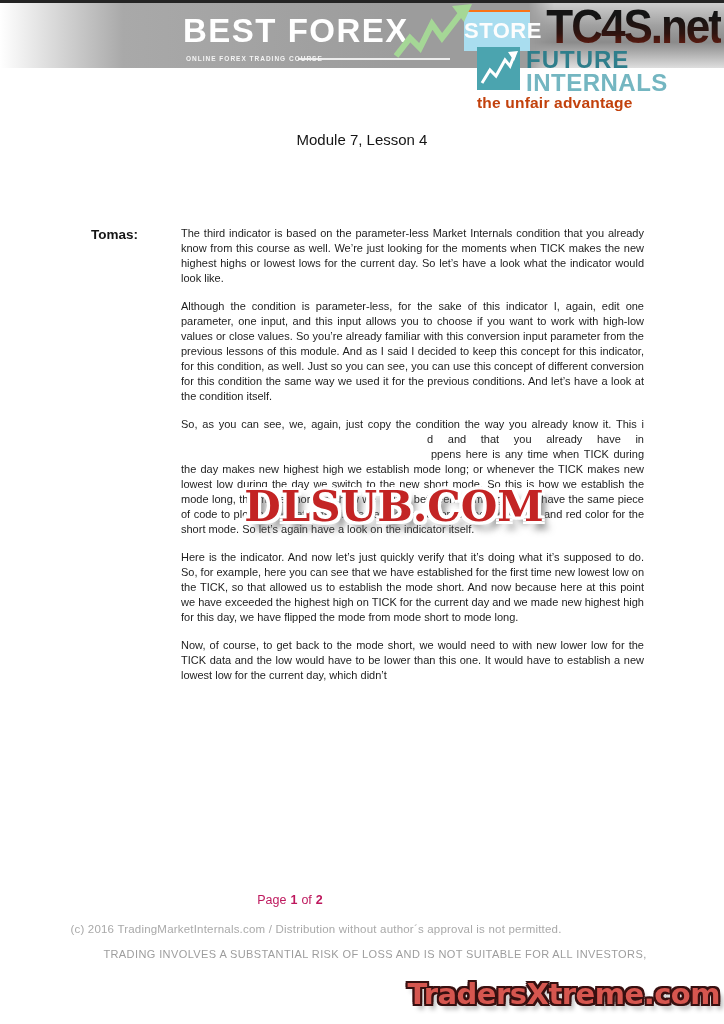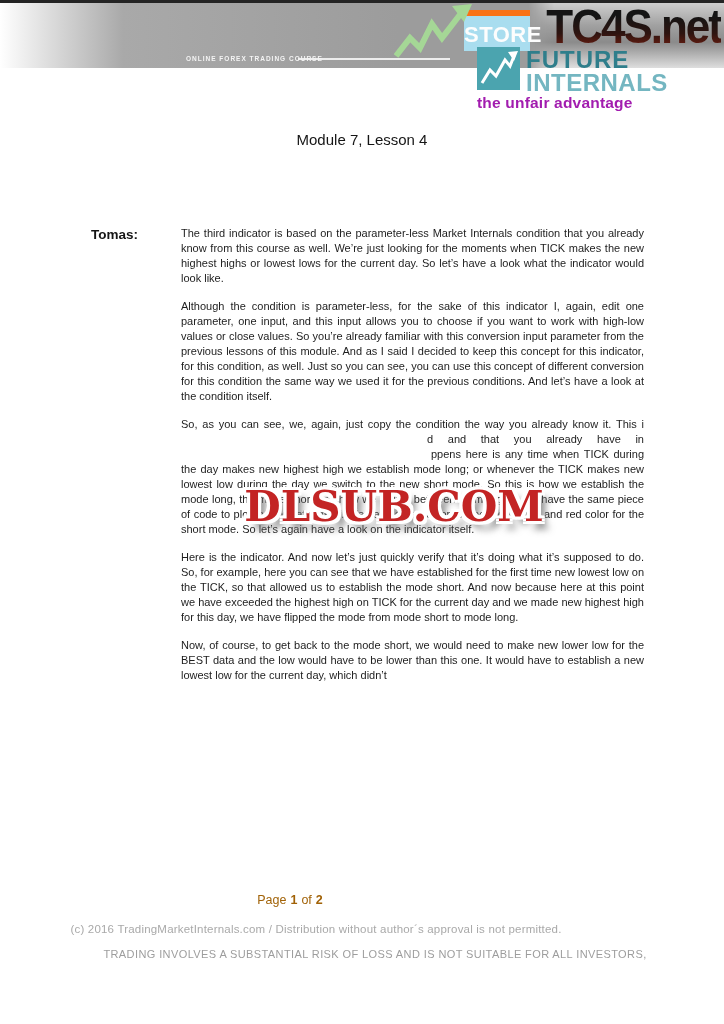--- a/index.html
+++ b/index.html
@@ -27,37 +27,37 @@
     color:#ffffff; letter-spacing:1.5px; white-space:nowrap; z-index:2;
   }
   .bf-tagline {
     position:absolute; left:186px; top:55px; font-size:6.5px; font-weight:bold;
     color:#f4f4f4; letter-spacing:1px; white-space:nowrap; z-index:2;
   }
   .bf-tagline-line { position:absolute; left:298px; top:58px; width:152px; height:2px; background:#ededed; z-index:1; }
   .growth-arrow { position:absolute; left:394px; top:2px; z-index:3; }
   .store-badge {
     position:absolute; left:464px; top:10px; width:66px; height:41px; z-index:2;
-    background:#a9ddef; border-top:6px solid #f97316; border-bottom:2px solid #8fccе2;
+    background:#a9ddef; border-top:2px solid #f97316; border-bottom:2px solid #8fccе2;
     color:#fdfdfd; font-size:22px; font-weight:bold; letter-spacing:0.5px;
     text-align:center; line-height:38px;
   }
   .tc4s {
     position:absolute; right:3px; top:0px; z-index:4;
     font-size:44px; font-weight:800; letter-spacing:-2px; white-space:nowrap;
     background:linear-gradient(180deg,#141414 30%, #2e1410 62%, #6b1d10 88%, #8a2a18 100%);
     -webkit-background-clip:text; background-clip:text; color:transparent;
     transform:scaleY(1.08); transform-origin:top;
   }
 
   
   .mi-square { position:absolute; left:477px; top:47px; width:43px; height:43px; background:#4ba4af; z-index:6; }
   .mi-market { position:absolute; left:526px; top:46px; font-size:24px; font-weight:bold; color:#2f7e8b; letter-spacing:1px; z-index:6; }
   .mi-internals { position:absolute; left:526px; top:69px; font-size:24px; font-weight:bold; color:#74b6c1; letter-spacing:0.5px; z-index:6; }
-  .mi-tagline { position:absolute; left:477px; top:94px; font-size:15.5px; font-weight:bold; color:#a21caf; letter-spacing:0.2px; }
+  .mi-tagline { position:absolute; left:477px; top:94px; font-size:15.5px; font-weight:bold; color:#c2410c; letter-spacing:0.2px; }
 
   
   .doc-title { position:absolute; left:0; width:724px; text-align:center; font-size:15px; font-weight:normal; color:#151515; }
   .doc-title-1 { top:131px; }
   .doc-title-2 { top:165px; }
 
   
   .transcript { position:absolute; left:91px; top:226px; width:553px; }
   .speaker { position:absolute; left:0; top:1px; font-size:13.5px; font-weight:bold; color:#151515; }
   .paras { margin-left:90px; width:463px; text-align:justify; font-size:11px; line-height:15px; color:#1d1d1d; }
@@ -81,39 +81,40 @@
     position:absolute; right:4px; top:977px; z-index:8;
     font-family:"DejaVu Sans", sans-serif; font-weight:bold; font-size:29px;
     color:#d6564f; white-space:nowrap; letter-spacing:-0.5px;
     text-shadow:
       -2px -2px 0 #371010, 2px -2px 0 #371010, -2px 2px 0 #371010, 2px 2px 0 #371010,
       -2px 0 0 #371010, 2px 0 0 #371010, 0 -2px 0 #371010, 0 2px 0 #371010,
       0 0 7px rgba(255,255,255,0.9), 4px 5px 5px rgba(0,0,0,0.35);
   }
 
   
-  .page-num { position:absolute; left:0; top:893px; width:580px; text-align:center; font-size:12.5px; color:#a16207; }
+  .page-num { position:absolute; left:0; top:893px; width:580px; text-align:center; font-size:12.5px; color:#be185d; }
   .page-num .b { font-weight:bold; }
   .page-num span { padding:0 2px; }
   .copyright { position:absolute; left:0; top:923px; width:632px; text-align:center; font-size:11.5px; color:#a9a9a9; letter-spacing:0.2px; }
   .disclaimer { position:absolute; left:13px; width:724px; text-align:center; font-size:11px; color:#9d9d9d; letter-spacing:0.4px; }
   .disc-1 { top:948px; }
   .disc-2 { top:964px; }
 </style>
 </head>
 <body>
 
 <div class="page">
 
   <div class="banner">
     <div class="banner-silver"></div>
   </div>
   <div class="top-rule"></div>
 
   <div class="bf-tagline-line"></div>
+  <div class="bf-title">BEST FOREX</div>
   <div class="bf-tagline">ONLINE FOREX TRADING COURSE</div>
 
   <svg class="growth-arrow" width="92" height="64" viewBox="0 0 92 64">
     <polyline points="2,54 16,36 26,46 38,22 48,36 68,10" fill="none" stroke="#a5d796" stroke-width="6" stroke-linejoin="miter"></polyline>
     <polygon points="58,4 78,2 70,20" fill="#a5d796"></polygon>
   </svg>
 
   <div class="store-badge">STORE</div>
   <div class="tc4s">TC4S.net</div>
 
@@ -129,23 +130,24 @@
 
   <div class="doc-title doc-title-1">Module 7, Lesson 4</div>
 
   <div class="transcript">
     <div class="speaker">Tomas:</div>
     <div class="paras">
       <p>The third indicator is based on the parameter-less Market Internals condition that you already know from this course as well. We’re just looking for the moments when TICK makes the new highest highs or lowest lows for the current day. So let’s have a look what the indicator would look like.</p>
       <p>Although the condition is parameter-less, for the sake of this indicator I, again, edit one parameter, one input, and this input allows you to choose if you want to work with high-low values or close values. So you’re already familiar with this conversion input parameter from the previous lessons of this module. And as I said I decided to keep this concept for this indicator, for this condition, as well. Just so you can see, you can use this concept of different conversion for this condition the same way we used it for the previous conditions. And let’s have a look at the condition itself.</p>
       <p><span>So, as you can see, we, again, just copy the condition the way you already know it. This i</span><span class="wgap wgap-1"></span><span>d and that you already have in</span><span class="wgap wgap-2"></span><span>ppens here is any time when TICK during the day makes new highest high we establish mode long; or whenever the TICK makes new lowest low during the day we switch to the new short mode. So this is how we establish the mode long, the mode short and how we switch between them. Again, we have the same piece of code to plot the indicator itself. We have green color for the mode long and red color for the short mode. So let’s again have a look on the indicator itself.</span></p>
       <p>Here is the indicator. And now let’s just quickly verify that it’s doing what it’s supposed to do. So, for example, here you can see that we have established for the first time new lowest low on the TICK, so that allowed us to establish the mode short. And now because here at this point we have exceeded the highest high on TICK for the current day and we made new highest high for this day, we have flipped the mode from mode short to mode long.</p>
-      <p>Now, of course, to get back to the mode short, we would need to make new lower low for the BEST data and the low would have to be lower than this one. It would have to establish a new lowest low for the current day, which didn’t</p>
+      <p>Now, of course, to get back to the mode short, we would need to with new lower low for the TICK data and the low would have to be lower than this one. It would have to establish a new lowest low for the current day, which didn’t</p>
     </div>
   </div>
 
   <div class="wm-center">DLSUB.COM</div>
+  <div class="wm-bottom">TradersXtreme.com</div>
 
   <div class="page-num"><span>Page</span><span class="b">1</span><span>of</span><span class="b">2</span></div>
   <div class="copyright">(c) 2016 TradingMarketInternals.com / Distribution without author´s approval is not permitted.</div>
   <div class="disclaimer disc-1">TRADING INVOLVES A SUBSTANTIAL RISK OF LOSS AND IS NOT SUITABLE FOR ALL INVESTORS,</div>
 
 </div>
 
 </body></html>

